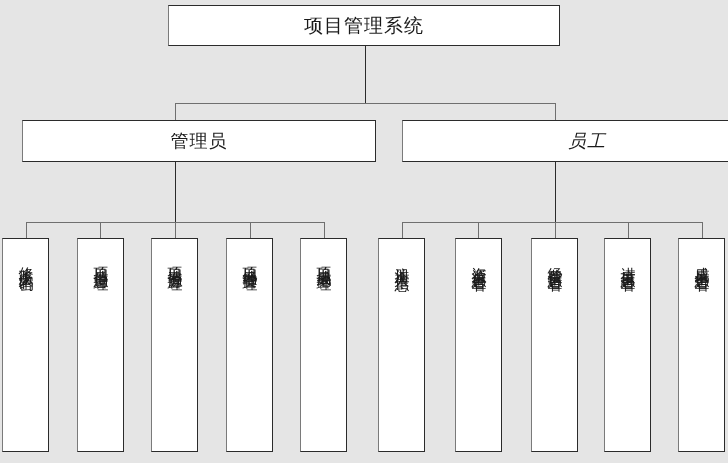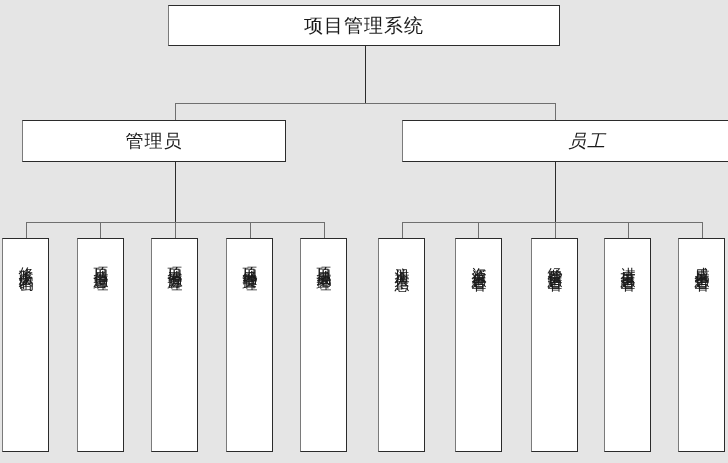--- a/index.html
+++ b/index.html
@@ -48,21 +48,21 @@
   }
   
   .node-l2 {
     top: 120px;
     height: 42px;
   }
   .node-l2 .label {
     font-size: 18px;
     letter-spacing: 1px;
   }
-  .node-admin  { left: 22px;  width: 264px; }
+  .node-admin  { left: 22px;  width: 354px; }
   .node-staff  { left: 402px; width: 370px; font-style: italic; }
   
   .node-leaf {
     top: 238px;
     width: 47px;
     height: 214px;
     align-items: flex-start;
     justify-content: center;
     padding-top: 16px;
   }

